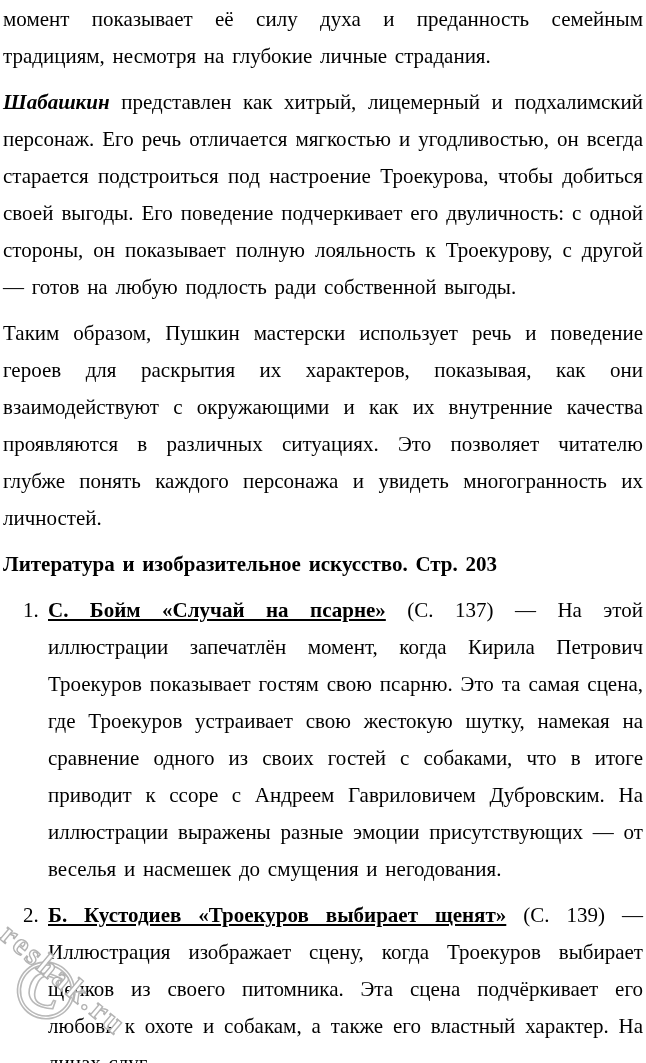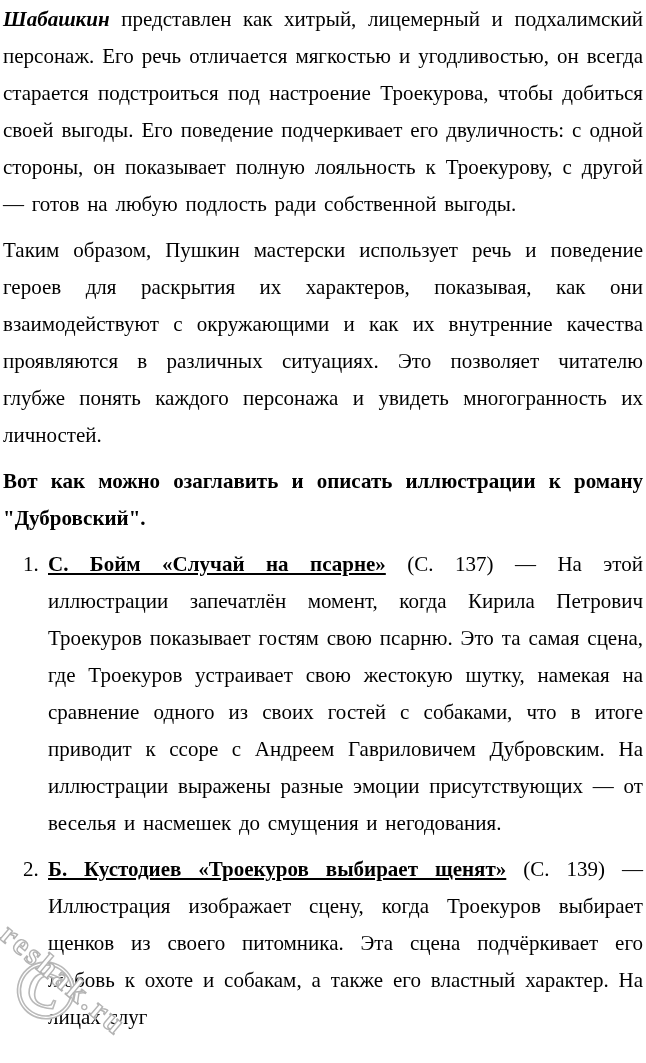--- a/index.html
+++ b/index.html
@@ -80,27 +80,28 @@
     color: #ffffff;
     -webkit-text-stroke: 1.6px #b9b9b9;
     transform: rotate(18deg);
   }
 </style>
 </head>
 <body>
 
 <main class="page">
 
+  <p class="para"><b class="lead"></b><span>момент показывает её силу духа и преданность семейным традициям, несмотря на глубокие личные страдания.</span></p>
 
   <p class="para"><b class="lead">Шабашкин</b><span> представлен как хитрый, лицемерный и подхалимский персонаж. Его речь отличается мягкостью и угодливостью, он всегда старается подстроиться под настроение Троекурова, чтобы добиться своей выгоды. Его поведение подчеркивает его двуличность: с одной стороны, он показывает полную лояльность к Троекурову, с другой — готов на любую подлость ради собственной выгоды.</span></p>
 
   <p class="para"><b class="lead"></b><span>Таким образом, Пушкин мастерски использует речь и поведение героев для раскрытия их характеров, показывая, как они взаимодействуют с окружающими и как их внутренние качества проявляются в различных ситуациях. Это позволяет читателю глубже понять каждого персонажа и увидеть многогранность их личностей.</span></p>
 
+  <h2 class="heading">Литература и изобразительное искусство. Стр. 203</h2>
 
-  <p class="intro">Вот как можно озаглавить и описать иллюстрации к роману "Дубровский".</p>
 
   <ol class="illus-list">
     <li class="item">
       <span class="num">1.</span><b>С. Бойм «Случай на псарне»</b><span> (С. 137) — На этой иллюстрации запечатлён момент, когда Кирила Петрович Троекуров показывает гостям свою псарню. Это та самая сцена, где Троекуров устраивает свою жестокую шутку, намекая на сравнение одного из своих гостей с собаками, что в итоге приводит к ссоре с Андреем Гавриловичем Дубровским. На иллюстрации выражены разные эмоции присутствующих — от веселья и насмешек до смущения и негодования.</span>
     </li>
     <li class="item">
       <span class="num">2.</span><b>Б. Кустодиев «Троекуров выбирает щенят»</b><span> (С. 139) — Иллюстрация изображает сцену, когда Троекуров выбирает щенков из своего питомника. Эта сцена подчёркивает его любовь к охоте и собакам, а также его властный характер. На лицах слуг</span>
     </li>
   </ol>
 

